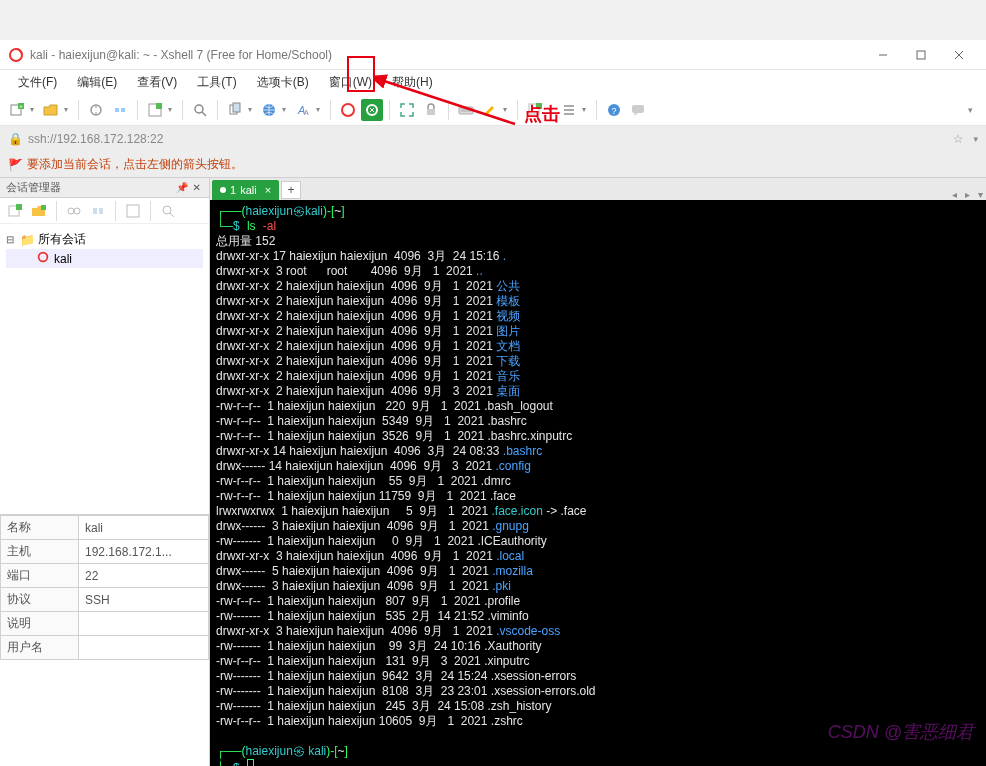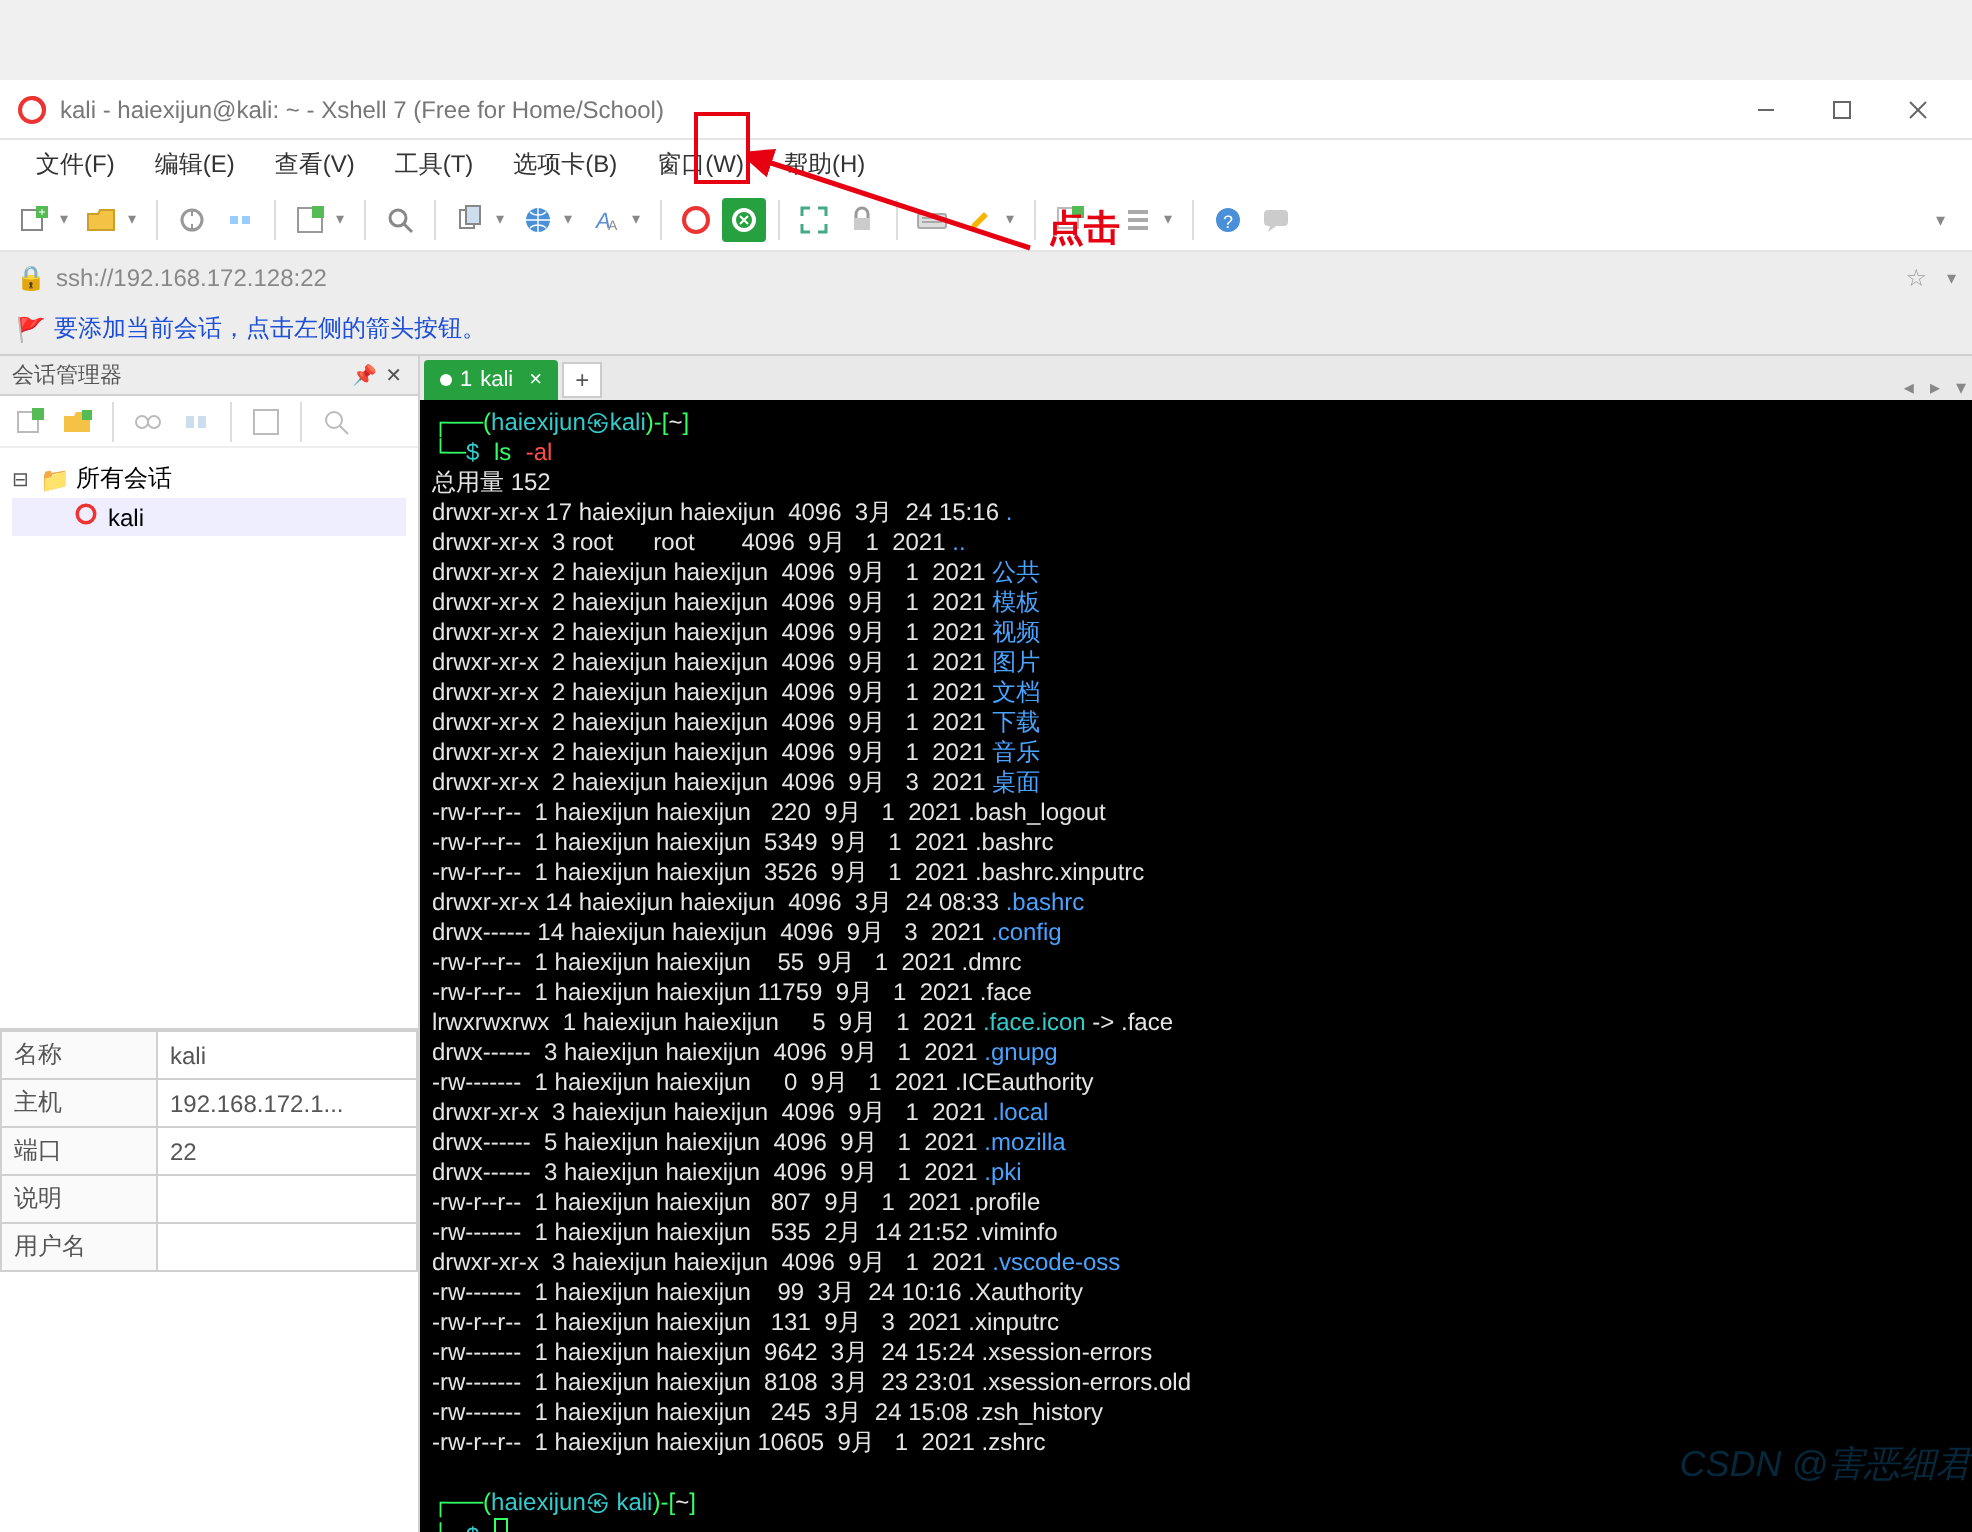--- a/index.html
+++ b/index.html
@@ -24,21 +24,21 @@
   .arrow { position:absolute; pointer-events:none; }
   .click-label { position:absolute; color:#e60012; font-weight:bold; font-size:18px; pointer-events:none;}
 
   .addrbar { height: 26px; background:#ededed; display:flex; align-items:center; padding: 0 8px; gap:6px; }
   .addrbar .lockicon { width:14px; color:#e6b800; }
   .addrbar input { border:none; background:transparent; flex:1; color:#888; outline:none; font-size:12px; }
   .addrbar .star { color:#999; padding:0 4px; }
 
   .hintbar { height: 26px; background:#ededed; display:flex; align-items:center; padding: 0 8px; gap:4px; border-bottom:1px solid #cfcfcf;}
   .hintbar .flag { color:#e60012; }
-  .hintbar .txt { color:#1d4ed8; }
+  .hintbar .txt { color:#c2410c; }
 
   .main { display:flex; height: calc(100% - 30px - 24px - 32px - 26px - 26px - 20px); }
   .sidebar { width:210px; background:#fff; border-right:1px solid #d0d0d0; display:flex; flex-direction:column; }
   .panel-title { height:20px; background:#ededed; display:flex; align-items:center; padding:0 6px; font-size:11px; color:#555; border-bottom:1px solid #d0d0d0;}
   .panel-title .spacer { flex:1; }
   .panel-title .pin { font-size:10px; color:#555; padding:0 2px;}
   .sessiontb { height:26px; background:#fff; display:flex; align-items:center; padding:0 4px; gap:2px; border-bottom:1px solid #eee;}
   .tree { flex:0 0 auto; padding:6px; min-height:290px; }
   .tree-row { display:flex; align-items:center; gap:4px; padding:1px 0; }
   .tree-row.indent { padding-left:30px; }
@@ -63,21 +63,21 @@
   .terminal .c { color:#33cccc; }
   .terminal .b { color:#4aa3ff; }
   .terminal .r { color:#ff4d4d; }
   .terminal .w { color:#e5e5e5; }
   .cursor { display:inline-block; width:7px; height:13px; border:1px solid #33ff66; }
 
   .statusbar { height:20px; background:#ededed; border-top:1px solid #ccc; display:flex; align-items:center; padding:0 8px; gap:16px; font-size:11px; color:#666;}
   .statusbar .spacer { flex:1; }
   .statusbar .seg { display:flex; align-items:center; gap:4px; }
   .lock { color:#e6b800; }
-  .watermark { position:absolute; right:0; bottom:22px; color:#0c4a6e; font-size:18px; opacity:.55; font-style:italic; pointer-events:none;}
+  .watermark { position:absolute; right:12px; bottom:22px; color:#a21caf; font-size:18px; opacity:.55; font-style:italic; pointer-events:none;}
 </style>
 </head>
 <body>
 
 <div class="titlebar">
   <span class="icon">
     <svg viewBox="0 0 16 16">
         <circle cx="8" cy="8" r="6" fill="none" stroke="#e33" stroke-width="2"></circle>
         <path d="M8 2 A6 6 0 0 1 14 8" fill="none" stroke="#e33" stroke-width="2"></path>
       </svg>
@@ -338,20 +338,24 @@
               <td>名称</td>
               <td>kali</td>
             </tr>
             <tr>
               <td>主机</td>
               <td>192.168.172.1...</td>
             </tr>
             <tr>
               <td>端口</td>
               <td>22</td>
+            </tr>
+            <tr>
+              <td>协议</td>
+              <td>SSH</td>
             </tr>
             <tr>
               <td>说明</td>
               <td></td>
             </tr>
             <tr>
               <td>用户名</td>
               <td></td>
             </tr>
           </tbody>

